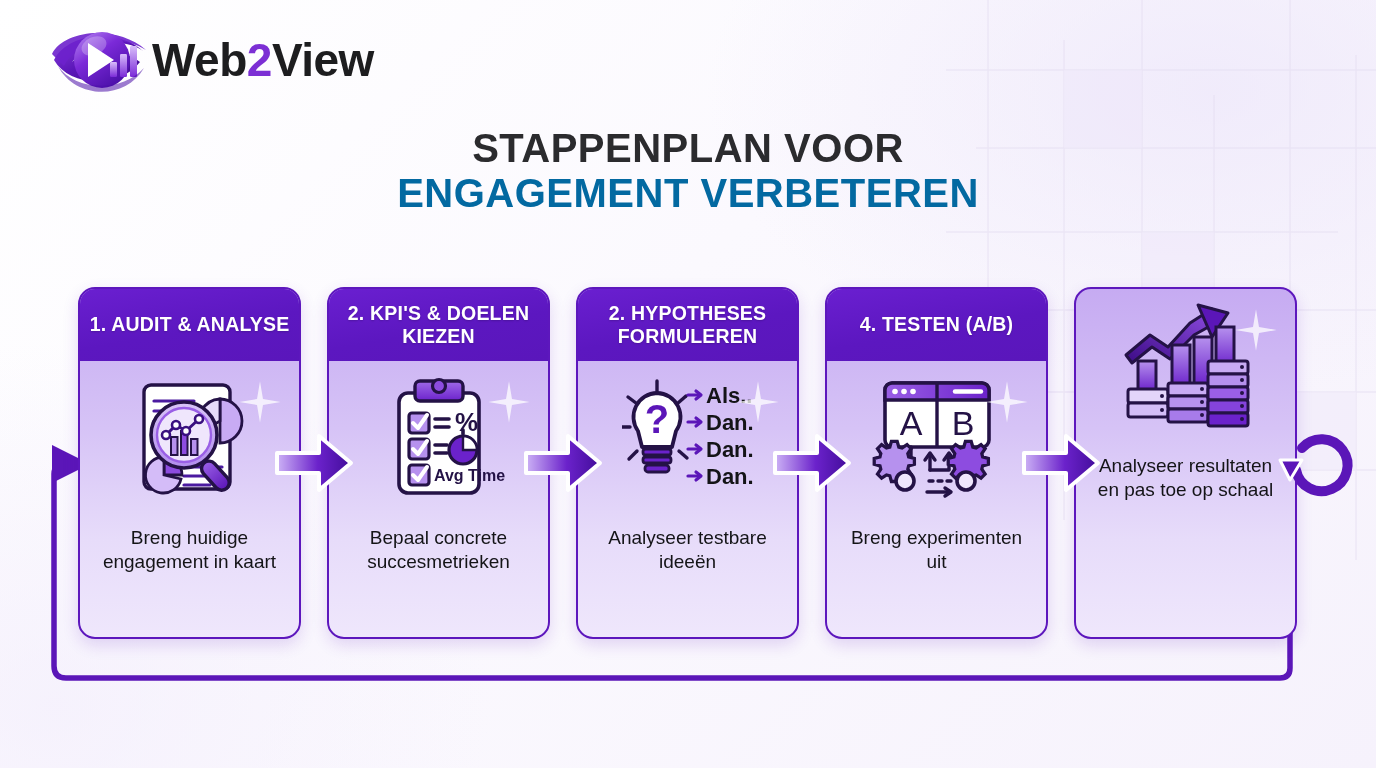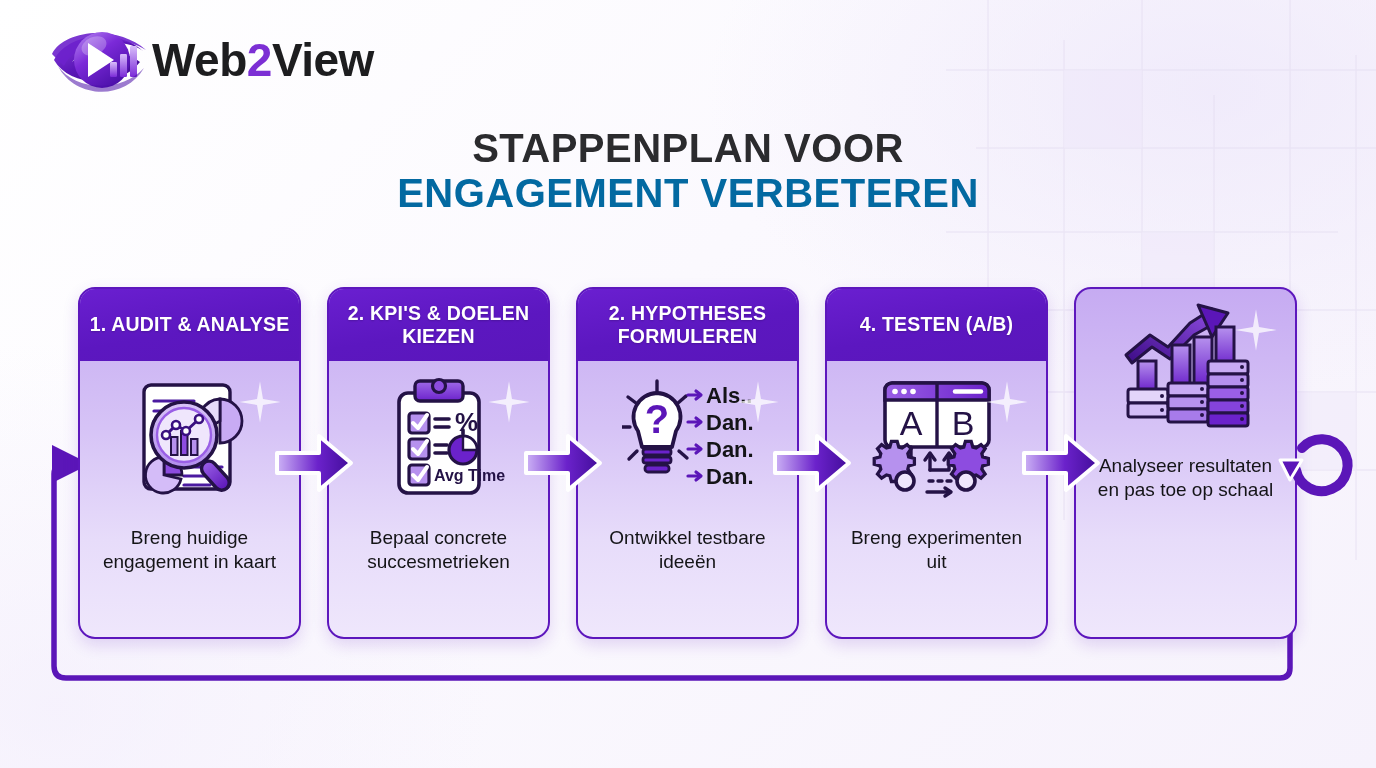--- a/index.html
+++ b/index.html
@@ -407,21 +407,21 @@
           <line x1="66" y1="101" x2="78" y2="101"></line>
             <path d="M74 97 L79 101 L74 105" stroke-linejoin="round"></path>
         </g>
         <g font-family="Liberation Sans, sans-serif" font-size="22" font-weight="800" fill="#141417">
           <text x="84" y="28">Als...</text>
           <text x="84" y="55">Dan...</text>
           <text x="84" y="82">Dan...</text>
           <text x="84" y="109">Dan...</text>
         </g>
       </svg>
-      <div class="card-caption">Ontwikkel testbare ideeën</div>
+      <div class="card-caption">Analyseer testbare ideeën</div>
     </div>
   </div>
 
   <div class="connector">
     <svg viewBox="0 0 78 64" xmlns="http://www.w3.org/2000/svg">
       <defs>
         <linearGradient id="ar3" x1="0" y1="0" x2="1" y2="0">
           <stop offset="0%" stop-color="#cdb3f6"></stop>
             <stop offset="55%" stop-color="#6b22cb"></stop>
             <stop offset="100%" stop-color="#420d9a"></stop>

